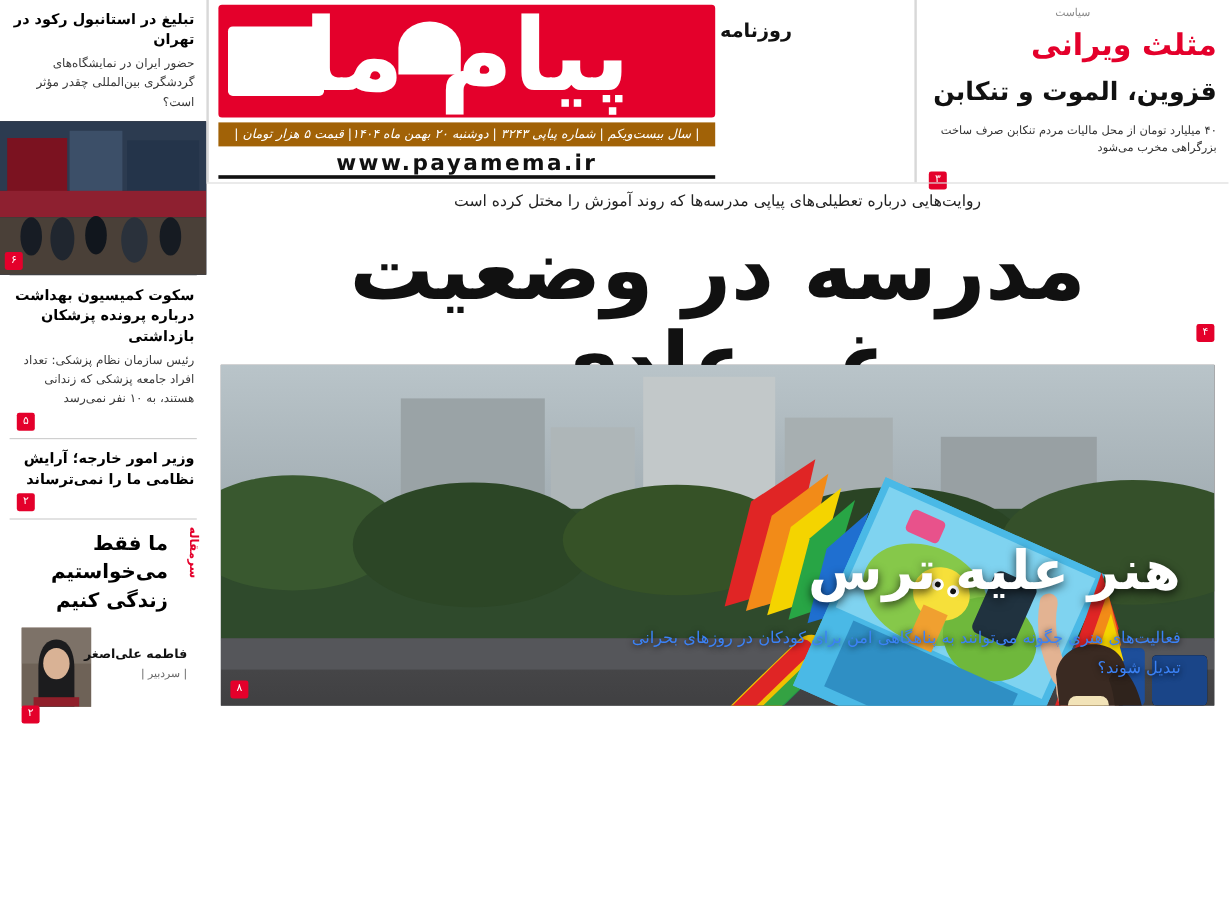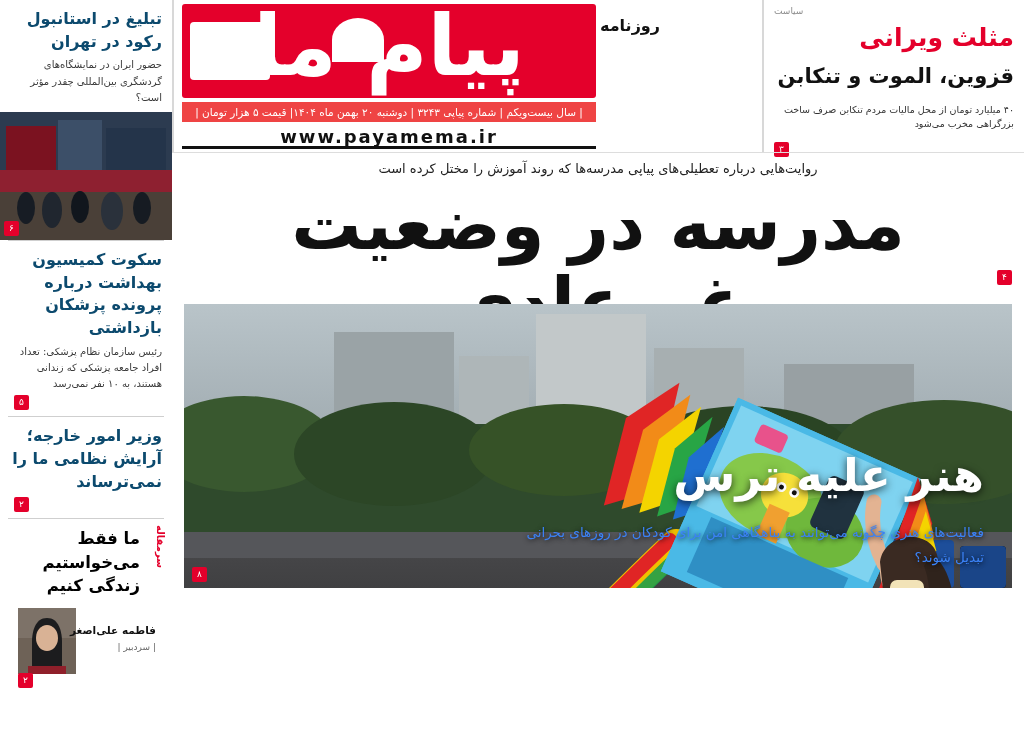--- a/index.html
+++ b/index.html
@@ -59,26 +59,27 @@
   .logo-cap2 {
     position: absolute;
     top: 14px; left: 150px;
     width: 52px; height: 44px;
     background: #ffffff;
     border-radius: 50% 50% 0 0;
   }
   .masthead-strip {
     position: absolute;
     left: 8px; top: 102px; width: 414px; height: 20px;
-    background: #ef4444;
+    background: #a16207;
     color: #fff;
     font-size: 10.5px;
     line-height: 20px;
     text-align: center;
     direction: rtl;
+    font-style: italic;
   }
   .masthead-url {
     position: absolute;
     left: 8px; top: 126px; width: 414px;
     text-align: center;
     font-size: 18px;
     font-weight: bold;
     letter-spacing: 2px;
     color: #111;
     direction: ltr;
@@ -91,21 +92,21 @@
 
   
   .topright {
     position: absolute;
     left: 764px; top: 0; width: 260px; height: 152px;
     padding: 6px 10px 0 10px;
     text-align: right;
     direction: rtl;
   }
   .tr-tiny {
-    font-size: 9px; color: #8a8a8a; text-align: left;
+    font-size: 9px; color: #8a8a8a; text-align: center;
     letter-spacing: 1px;
   }
   .tr-title {
     font-size: 25px; font-weight: bold; color: #e4002b;
     margin-top: 6px; line-height: 1.25;
   }
   .tr-sub {
     font-size: 21px; font-weight: bold; color: #111;
     margin-top: 10px; line-height: 1.3;
   }
@@ -123,21 +124,21 @@
 
   
   .sidebar {
     position: absolute;
     left: 0; top: 0; width: 172px; height: 752px;
     direction: rtl;
     text-align: right;
   }
   .sb-block { position: relative; padding: 8px 10px 6px 10px; }
   .sb-h {
-    font-size: 16px; font-weight: bold; color: #0c4a6e; line-height: 1.42;
+    font-size: 12px; font-weight: bold; color: #000000; line-height: 1.42;
   }
   .sb-p {
     font-size: 10px; color: #3a3a3a; line-height: 1.62; margin-top: 4px;
   }
   .sb-rule { height: 1px; background: #cfcfcf; margin: 0 8px; }
   .sb-photo {
     width: 100%; height: 128px; position: relative; overflow: hidden;
     background: #2b2f3a;
   }
   .sb-badge {

